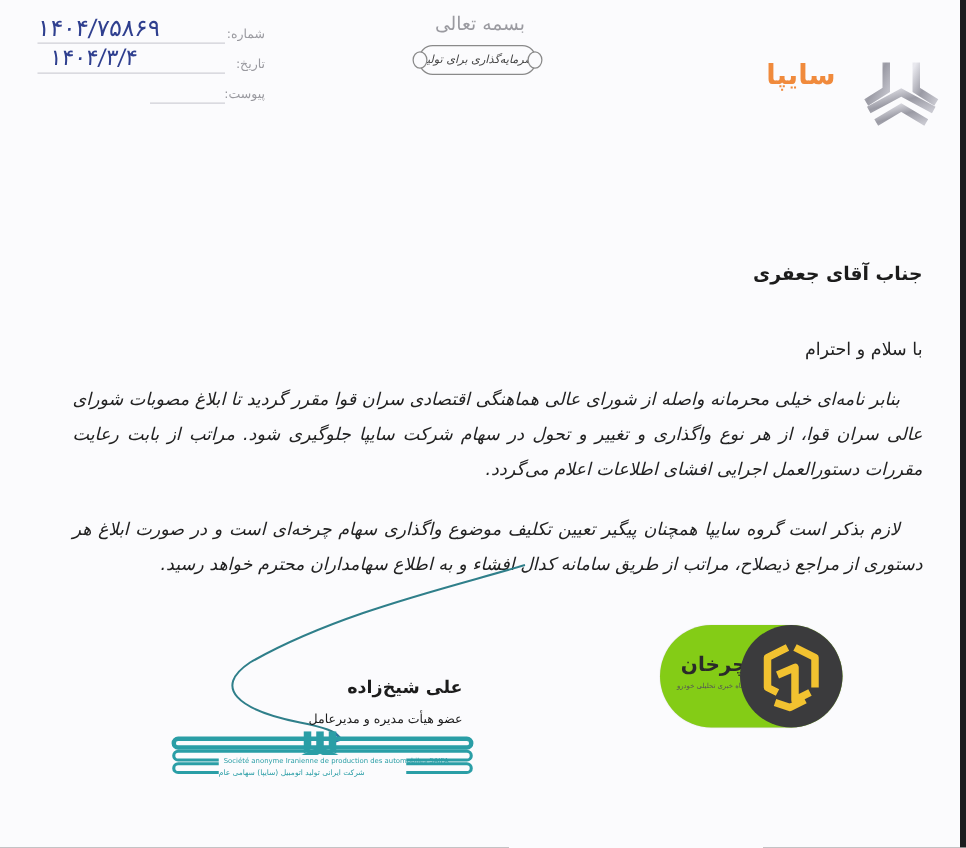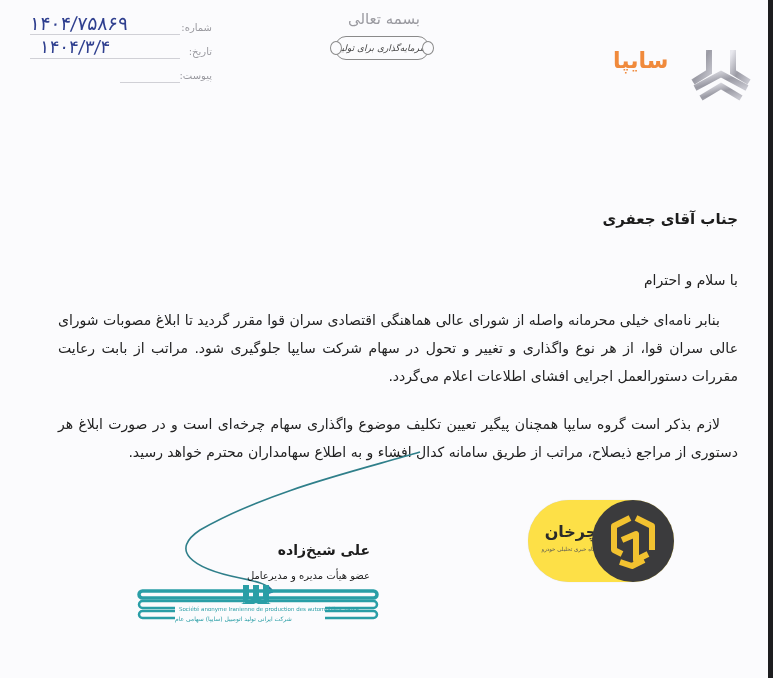--- a/index.html
+++ b/index.html
@@ -69,21 +69,21 @@
   }
   .recipient div { font-size: 15px; font-weight: bold; color: #1c1c1c; line-height: 26px; }
 
   
   .salutation {
     position: absolute; right: 30px; top: 272px;
     font-size: 14px; color: #222; text-align: right; margin-left: 28px;
   }
   .para {
     position: absolute; right: 30px; width: 680px; text-align: justify;
-    font-size: 14px; line-height: 28px; color: #222;
+    font-size: 14px; line-height: 28px; color: #222; font-style: italic;
   }
   .para p { margin: 0; text-indent: 18px; }
   .para-1 { top: 306px; }
   .para-2 { top: 410px; margin-left: 48px; }
 
   
   .signature-stroke { position: absolute; left: 150px; top: 450px; width: 280px; height: 160px; }
   .signer {
     position: absolute; left: 150px; top: 537px; width: 220px; 
   }
@@ -98,21 +98,21 @@
     font-family: "DejaVu Sans", sans-serif;
   }
   .stamp-fa {
     position: absolute; left: 40px; top: 30px;
     font-size: 6px; color: #2a9ea6; white-space: nowrap;
   }
 
   
   .watermark {
     position: absolute; left: 528px; top: 500px; width: 146px; height: 82px;
-    border-radius: 41px; background: #fde047;
+    border-radius: 41px; background: #84cc16;
     box-shadow: 0 0 1px rgba(0,0,0,0.2);
   }
   .wm-circle {
     position: absolute; right: 0; top: 0; width: 82px; height: 82px;
     border-radius: 50%; background: #3b3b3d;
   }
   .wm-name {
     position: absolute; left: 12px; top: 22px; width: 62px; text-align: center;
     font-size: 16px; font-weight: bold; color: #2a2a2a;
   }

